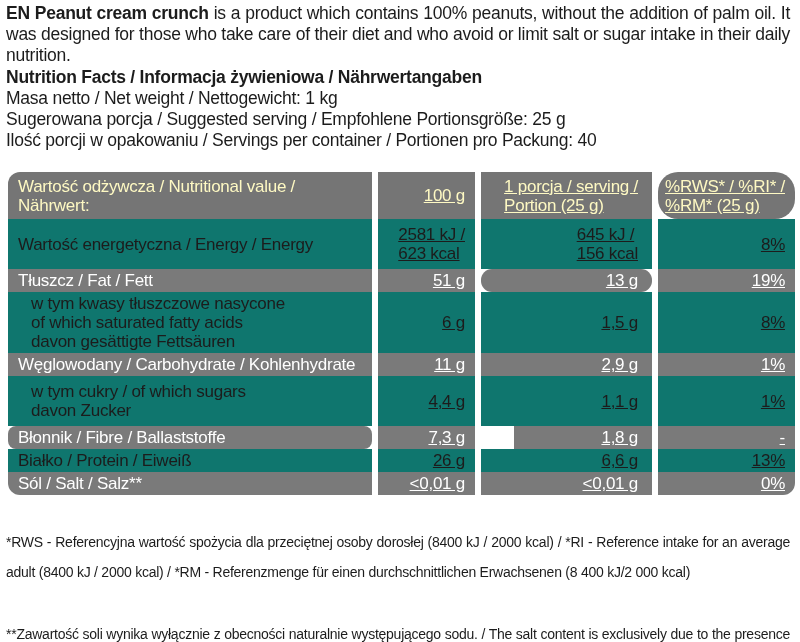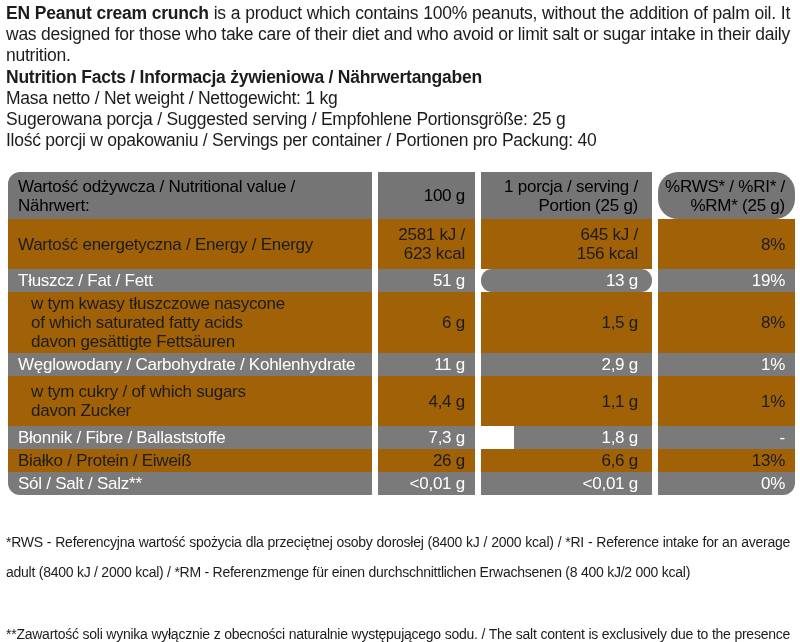--- a/index.html
+++ b/index.html
@@ -28,25 +28,25 @@
     column-gap:6px;
     row-gap:0;
   }
   .cell {
     display:flex; align-items:center;
     font-size:17px; line-height:19px;
     white-space:pre-line;
   }
   .cell.lab { justify-content:flex-start; text-align:left; padding:2px 4px 2px 10px; }
   .cell.lab.indent { padding-left:23px; }
-  .cell.val { justify-content:flex-end; text-align:right; padding:2px 10px 2px 4px; }
+  .cell.val { justify-content:flex-end; text-align:left; padding:2px 10px 2px 4px;text-decoration:underline; }
   .cell.val.c3 { padding-right:14px; }
   .gray  { background:#7a7a7a; color:#ffffff; }
-  .light { background:#a16207; color:#1c1c1c; }
-  .hcell { min-height:47px; background:#757575; color:#000000; }
+  .light { background:#0f766e; color:#1c1c1c; }
+  .hcell { min-height:47px; background:#757575; color:#fef9c3; }
   .tl { border-top-left-radius:12px; }
   .tr { border-top-right-radius:12px;border-radius:20px; }
   .bl { border-bottom-left-radius:12px; }
   .br { border-bottom-right-radius:12px; }
 
   .footnotes { margin-top:22px; }
   .footnote {
     font-size:14px; line-height:30px; text-align:justify;margin-top:32px;
   }
 </style>
@@ -88,21 +88,21 @@
       <div class="cell val light" style="min-height: 58px;">8%</div>
       <div class="cell lab gray" style="min-height: 23px;">Węglowodany / Carbohydrate / Kohlenhydrate</div>
       <div class="cell val gray" style="min-height: 23px;">11 g</div>
       <div class="cell val c3 gray" style="min-height: 23px;">2,9 g</div>
       <div class="cell val gray" style="min-height: 23px;">1%</div>
       <div class="cell lab indent light" style="min-height: 50px;">w tym cukry / of which sugars
 davon Zucker</div>
       <div class="cell val light" style="min-height: 50px;">4,4 g</div>
       <div class="cell val c3 light" style="min-height: 50px;">1,1 g</div>
       <div class="cell val light" style="min-height: 50px;">1%</div>
-      <div class="cell lab gray" style="min-height: 23px;">Błonnik / Fibre / Ballaststoffe</div>
+      <div class="cell lab gray" style="min-height: 23px; border-radius: 8px;">Błonnik / Fibre / Ballaststoffe</div>
       <div class="cell val gray" style="min-height: 23px;">7,3 g</div>
       <div class="cell val c3 gray" style="min-height: 23px; margin-left: 33px;">1,8 g</div>
       <div class="cell val gray" style="min-height: 23px;">-</div>
       <div class="cell lab light" style="min-height: 23px;">Białko / Protein / Eiweiß</div>
       <div class="cell val light" style="min-height: 23px;">26 g</div>
       <div class="cell val c3 light" style="min-height: 23px;">6,6 g</div>
       <div class="cell val light" style="min-height: 23px;">13%</div>
       <div class="cell lab bl gray" style="min-height: 23px;">Sól / Salt / Salz**</div>
       <div class="cell val gray" style="min-height: 23px;">&lt;0,01 g</div>
       <div class="cell val c3 gray" style="min-height: 23px;">&lt;0,01 g</div>

